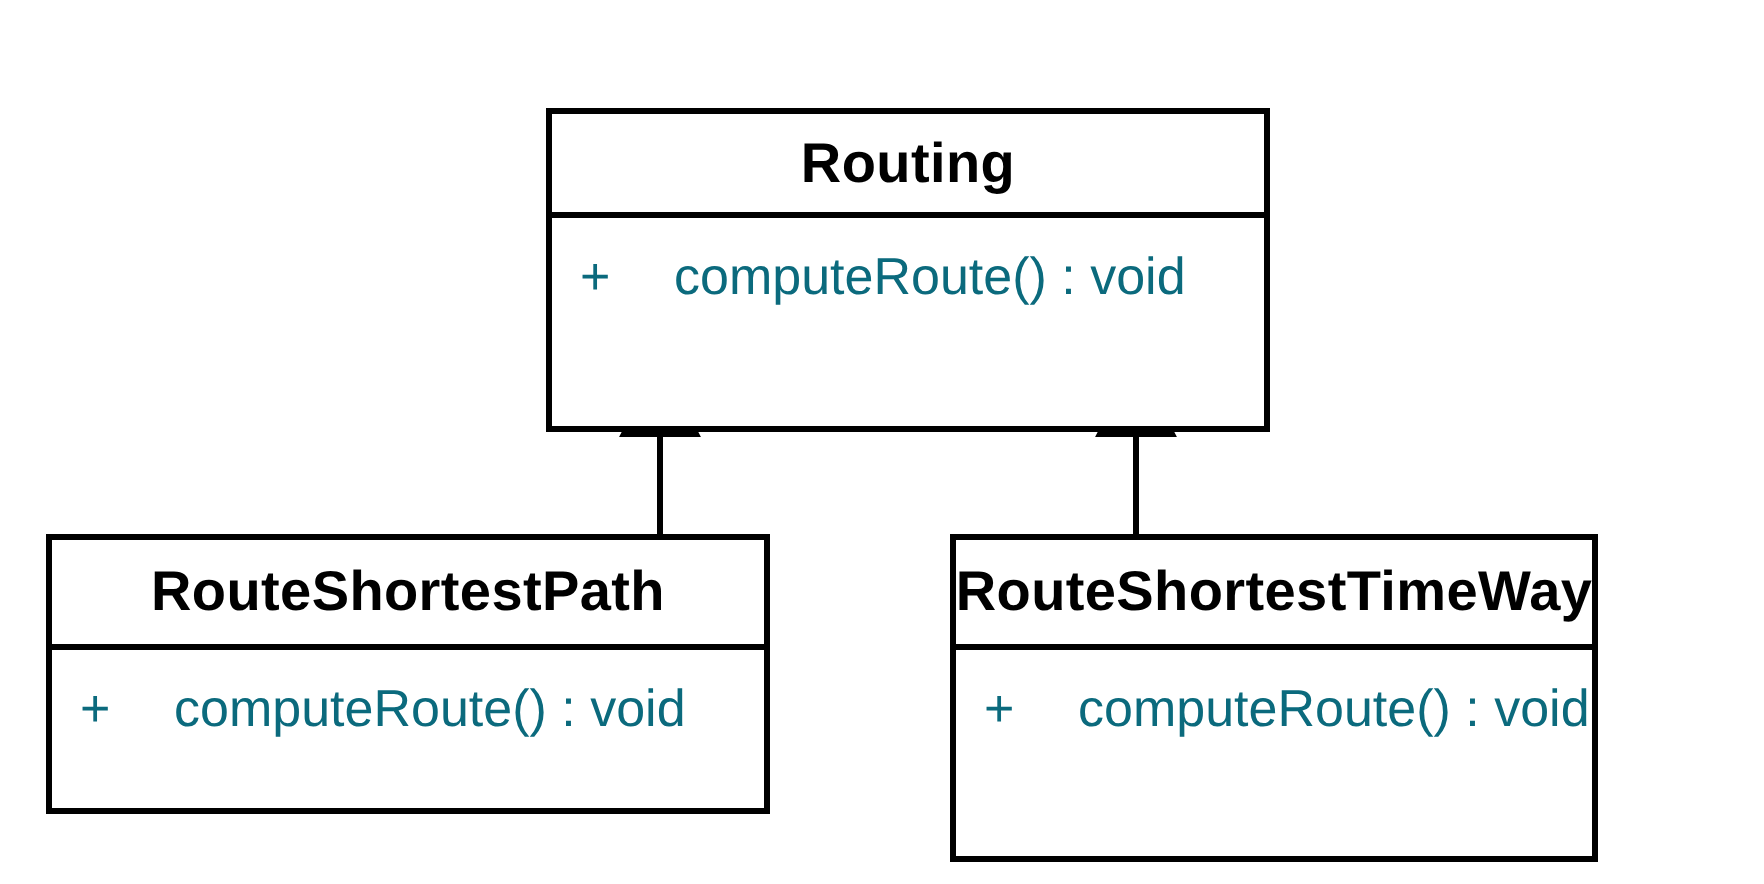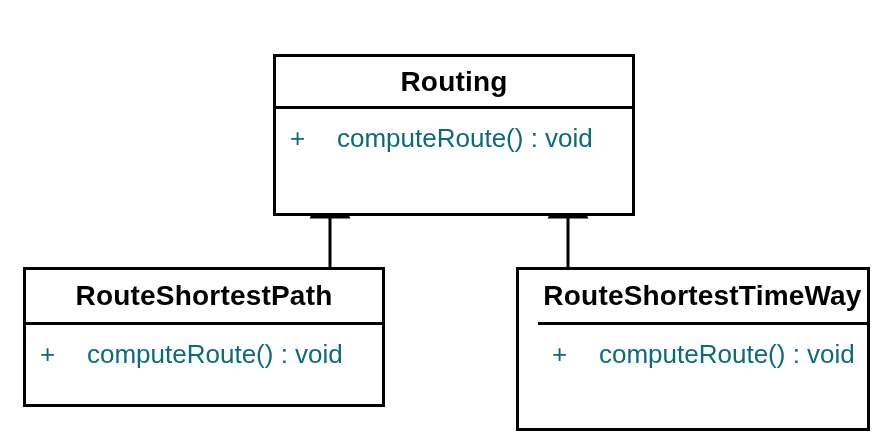--- a/index.html
+++ b/index.html
@@ -30,21 +30,21 @@
     display: flex; align-items: baseline;
     font-size: 26px; line-height: 32px;
     color: var(--method-text, #0b6a7d);
     white-space: nowrap;
   }
   .method-vis { display: inline-block; width: 47px; }
 
   #box-routing { left: 273px; top: 18px;  width: 362px; height: 162px; margin-top: 36px; }
   #box-routing .class-title { height: 49px; }
   #box-shortest-path { left: 23px;  top: 267px; width: 362px; height: 140px; }
-  #box-shortest-time-way { left: 516px; top: 267px; width: 354px; height: 164px; padding-left: 19px; }
+  #box-shortest-time-way { left: 475px; top: 267px; width: 324px; height: 164px; }
   #box-shortest-path .class-title,
   #box-shortest-time-way .class-title { height: 52px; }
 </style>
 </head>
 <body>
 
 <div class="diagram">
 
   <svg class="connectors" width="882" height="442" viewBox="0 0 882 442">
     <g>

